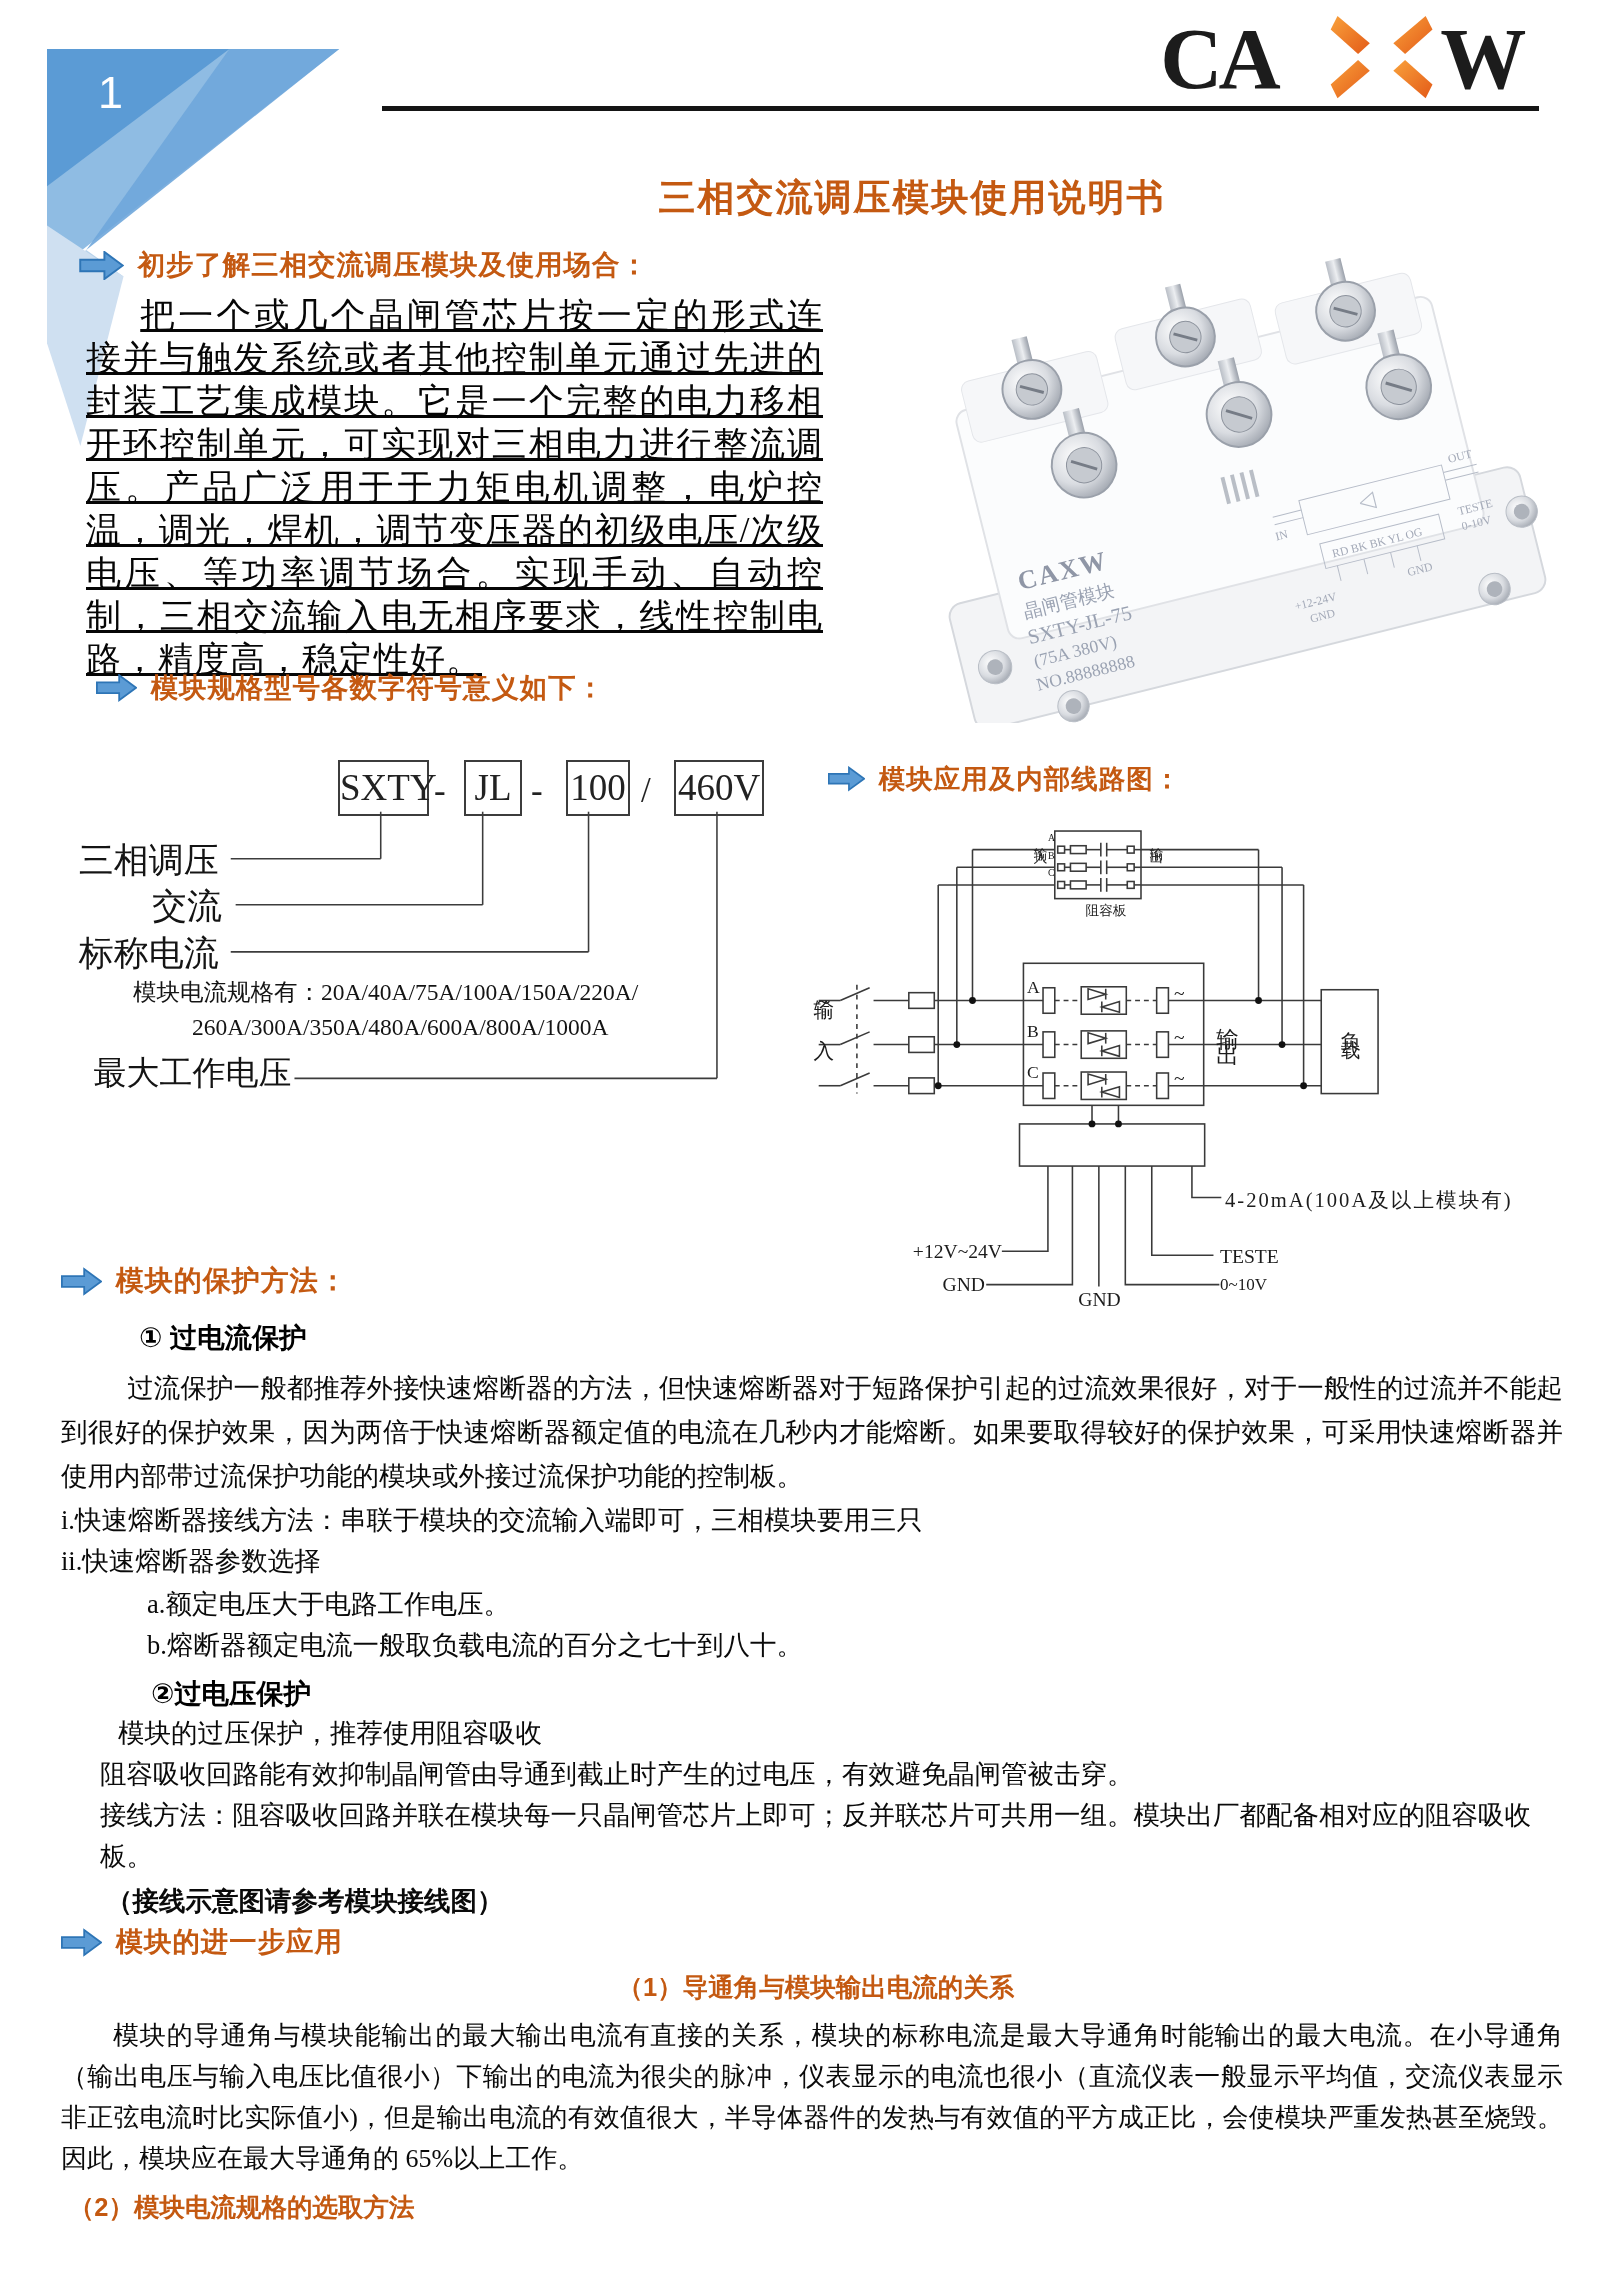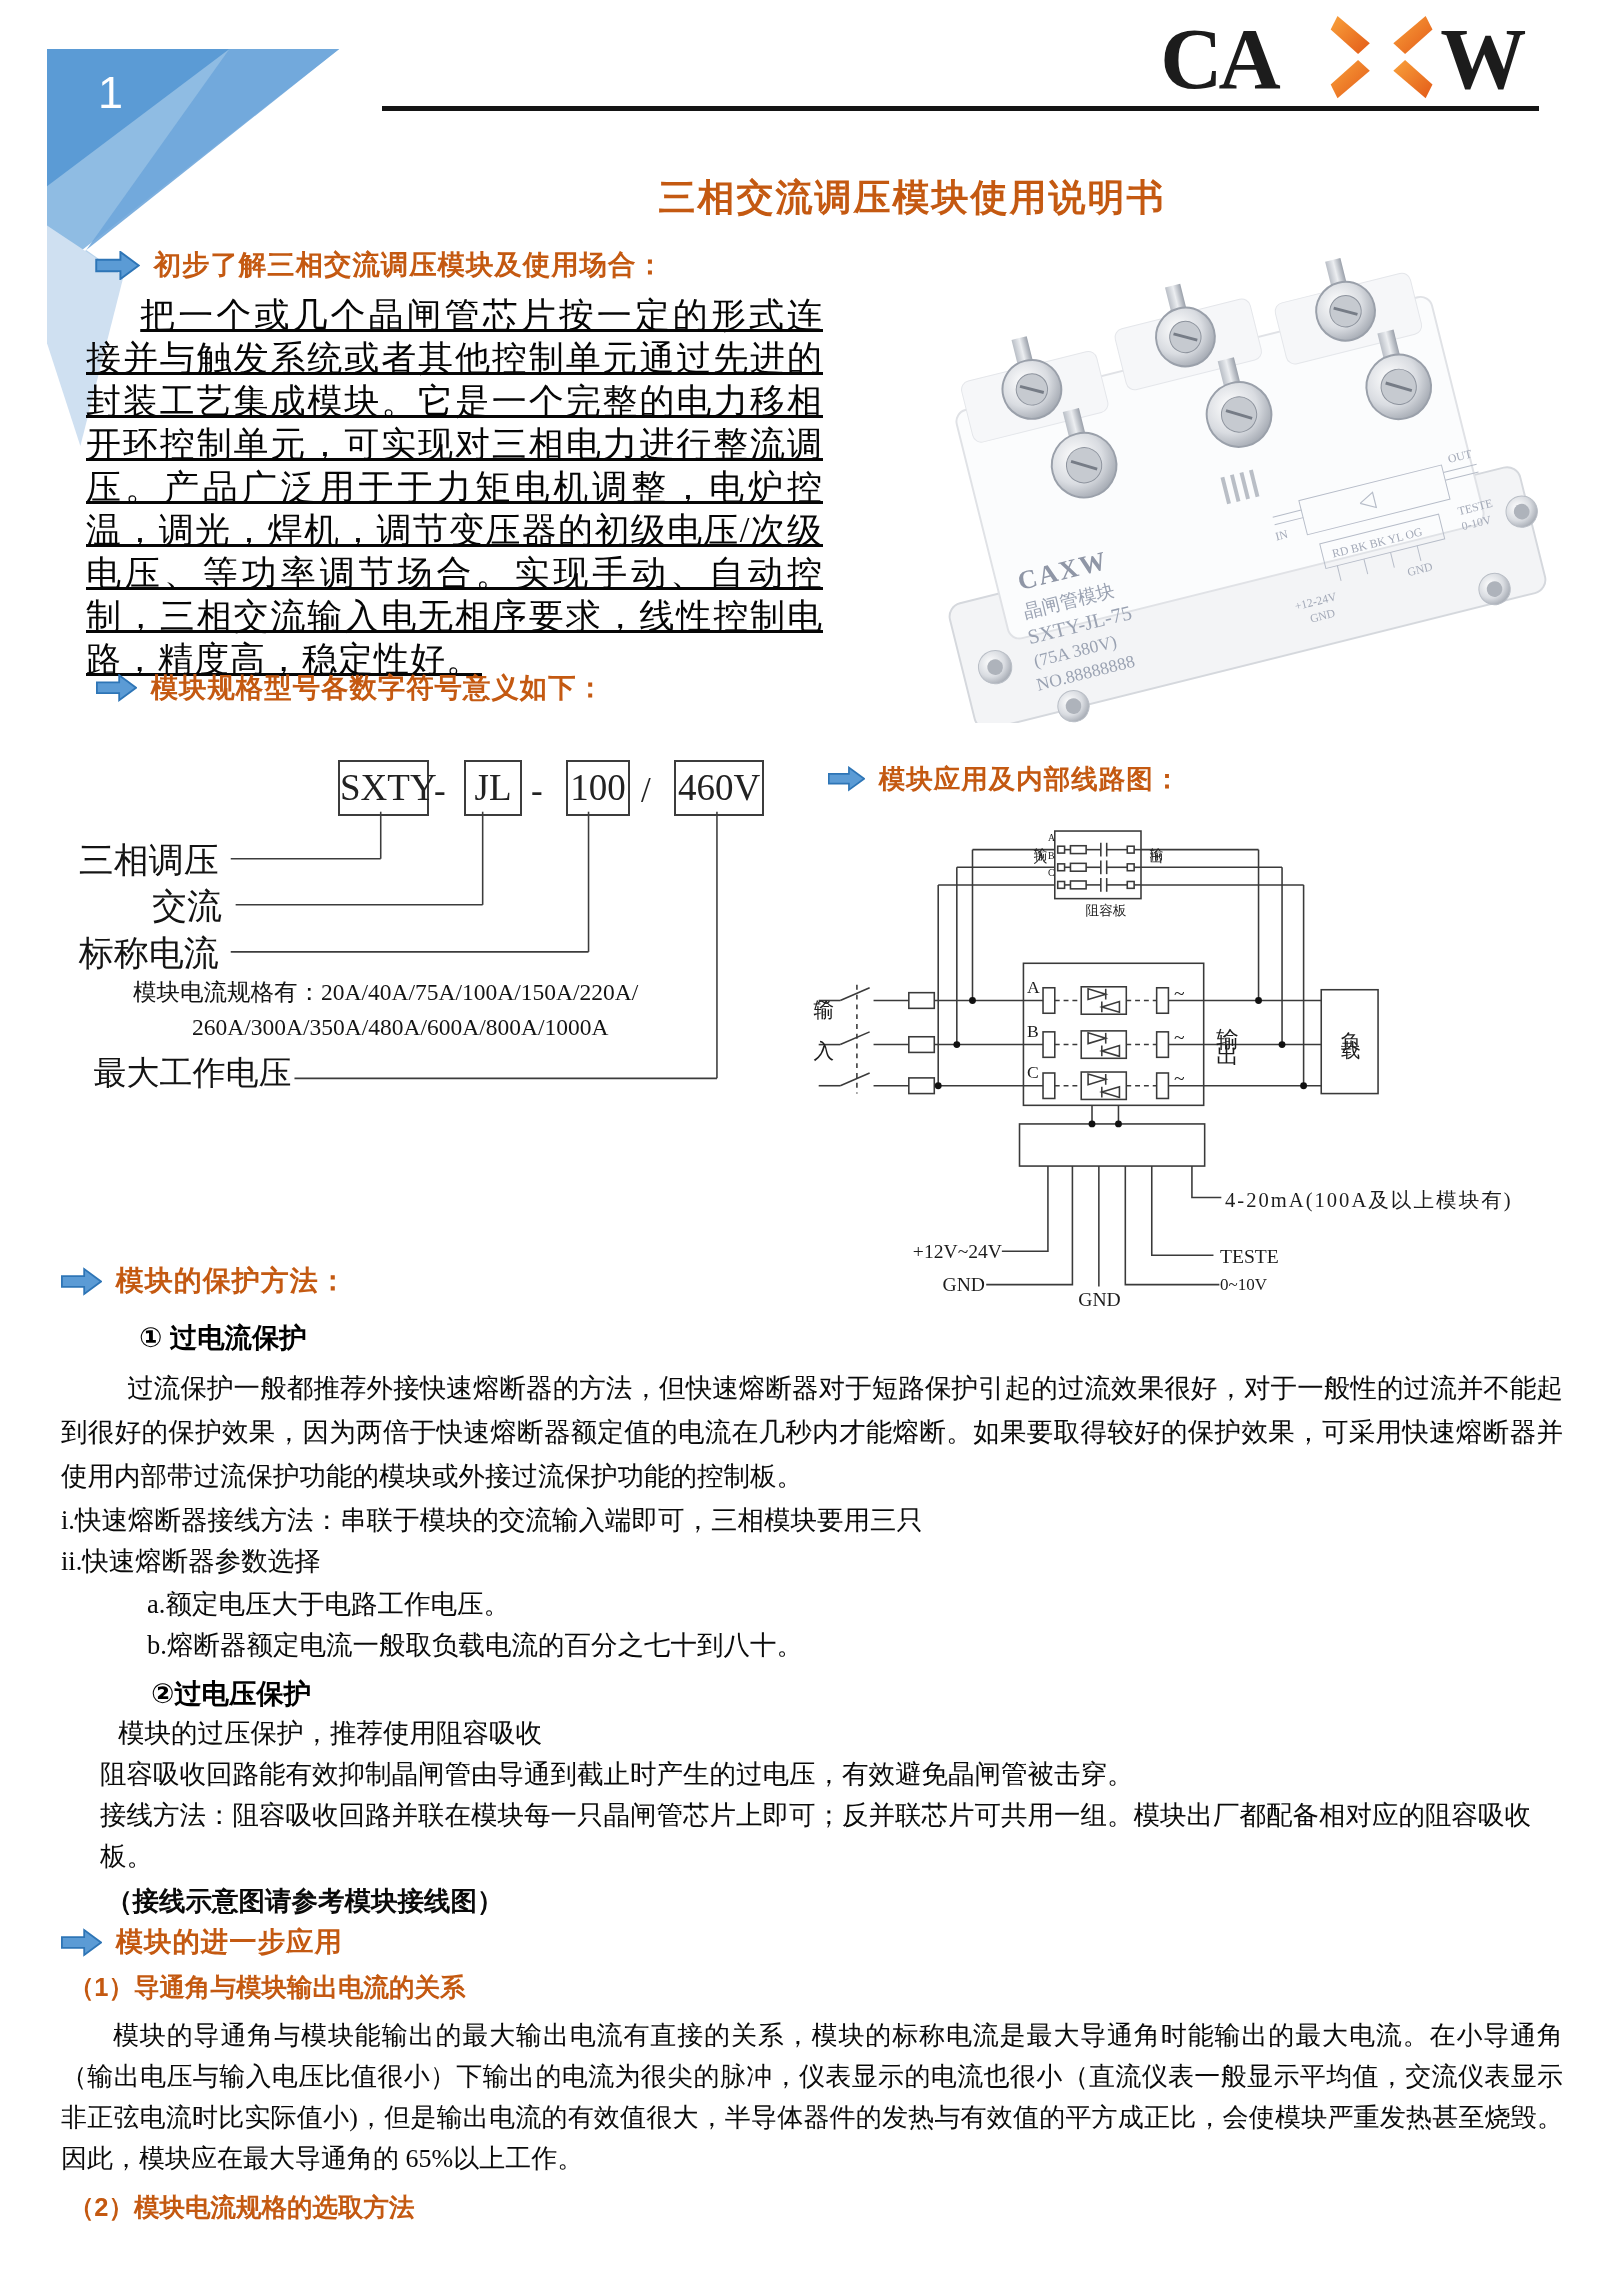--- a/index.html
+++ b/index.html
@@ -66,21 +66,21 @@
       <polygon points="271,90 238,62 250,51 278,76" fill="url(#og)"></polygon>
     </g>
     <text x="286" y="80" font-size="88" font-weight="bold" fill="#1c1c1c" font-family="Liberation Sans, DejaVu Sans, sans-serif">W</text>
   </svg>
 
   <div class="abs" style="left:382px;top:106px;width:1157px;height:4.9px;background:#151515;"></div>
 
   <div class="abs sans" style="left:412px;top:173px;width:1000px;text-align:center;font-size:37px;
        font-weight:bold;color:#C45911;letter-spacing:2px;">三相交流调压模块使用说明书</div>
 
-  <div class="abs hrow" style="left:95px;top:247px;">
+  <div class="abs hrow" style="left:79px;top:247px;">
     <svg class="arrow-ic" width="45" height="29" viewBox="0 0 46 30">
       <polygon points="1,9 26,9 26,1 45,15 26,29 26,21 1,21" fill="#5B9BD5" stroke="#2E75B6" stroke-width="2"></polygon>
     </svg>
     <span class="htext" style="font-size:27.4px;">初步了解三相交流调压模块及使用场合：</span>
   </div>
 
   <div class="abs intro-p" style="left:86px;top:294px;width:737px;">把一个或几个晶闸管芯片按一定的形式连接并与触发系统或者其他控制单元通过先进的封装工艺集成模块。它是一个完整的电力移相开环控制单元，可实现对三相电力进行整流调压。产品广泛用于于力矩电机调整，电炉控温，调光，焊机，调节变压器的初级电压/次级电压、等功率调节场合。实现手动、自动控制，三相交流输入电无相序要求，线性控制电路，精度高，稳定性好。</div>
 
   <svg class="abs" style="left:833px;top:243px;" width="774" height="480" viewBox="0 0 790 490">
     <defs>
@@ -400,19 +400,19 @@
     <p class="bodyline" style="margin-left:57px;">模块的过压保护，推荐使用阻容吸收</p>
     <p class="bodyline" style="margin-left:39px;">阻容吸收回路能有效抑制晶闸管由导通到截止时产生的过电压，有效避免晶闸管被击穿。</p>
     <p class="bodyline" style="margin-left:39px;">接线方法：阻容吸收回路并联在模块每一只晶闸管芯片上即可；反并联芯片可共用一组。模块出厂都配备相对应的阻容吸收板。</p>
     <p class="bodyline" style="margin-left:45px;margin-top:3.9px;font-weight:bold;font-family:'Liberation Sans','DejaVu Sans',sans-serif;">（接线示意图请参考模块接线图）</p>
     <div class="hrow" style="margin-top:2px;">
       <svg class="arrow-ic" width="41" height="29" viewBox="0 0 46 30">
         <polygon points="1,9 26,9 26,1 45,15 26,29 26,21 1,21" fill="#5B9BD5" stroke="#2E75B6" stroke-width="2"></polygon>
       </svg>
       <span class="htext" style="font-size:27.4px;">模块的进一步应用</span>
     </div>
-    <div class="oh2" style="margin:9.8px 0 0 7.8px;">（1）导通角与模块输出电流的关系</div>
+    <div class="oh2" style="margin:9.8px 0 0 7.8px;text-align:center;">（1）导通角与模块输出电流的关系</div>
     <p class="app-p" style="margin-top:9.8px;">模块的导通角与模块能输出的最大输出电流有直接的关系，模块的标称电流是最大导通角时能输出的最大电流。在小导通角（输出电压与输入电压比值很小）下输出的电流为很尖的脉冲，仪表显示的电流也很小（直流仪表一般显示平均值，交流仪表显示非正弦电流时比实际值小)，但是输出电流的有效值很大，半导体器件的发热与有效值的平方成正比，会使模块严重发热甚至烧毁。因此，模块应在最大导通角的 65%以上工作。</p>
     <div class="oh2" style="margin:11.8px 0 0 7.8px;">（2）模块电流规格的选取方法</div>
   </div>
 
 </div>
 
 
 </body></html>

